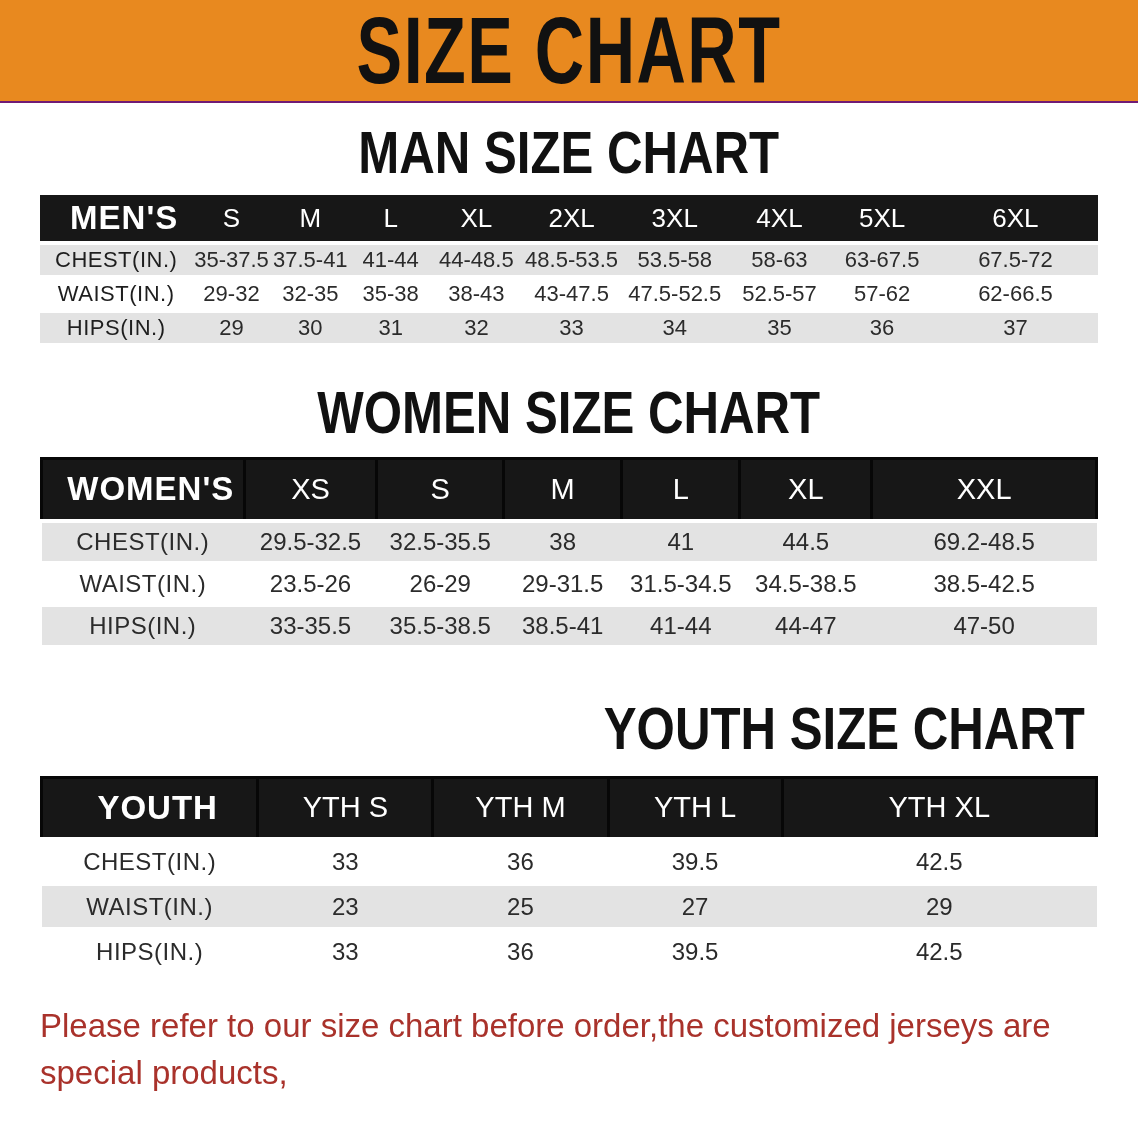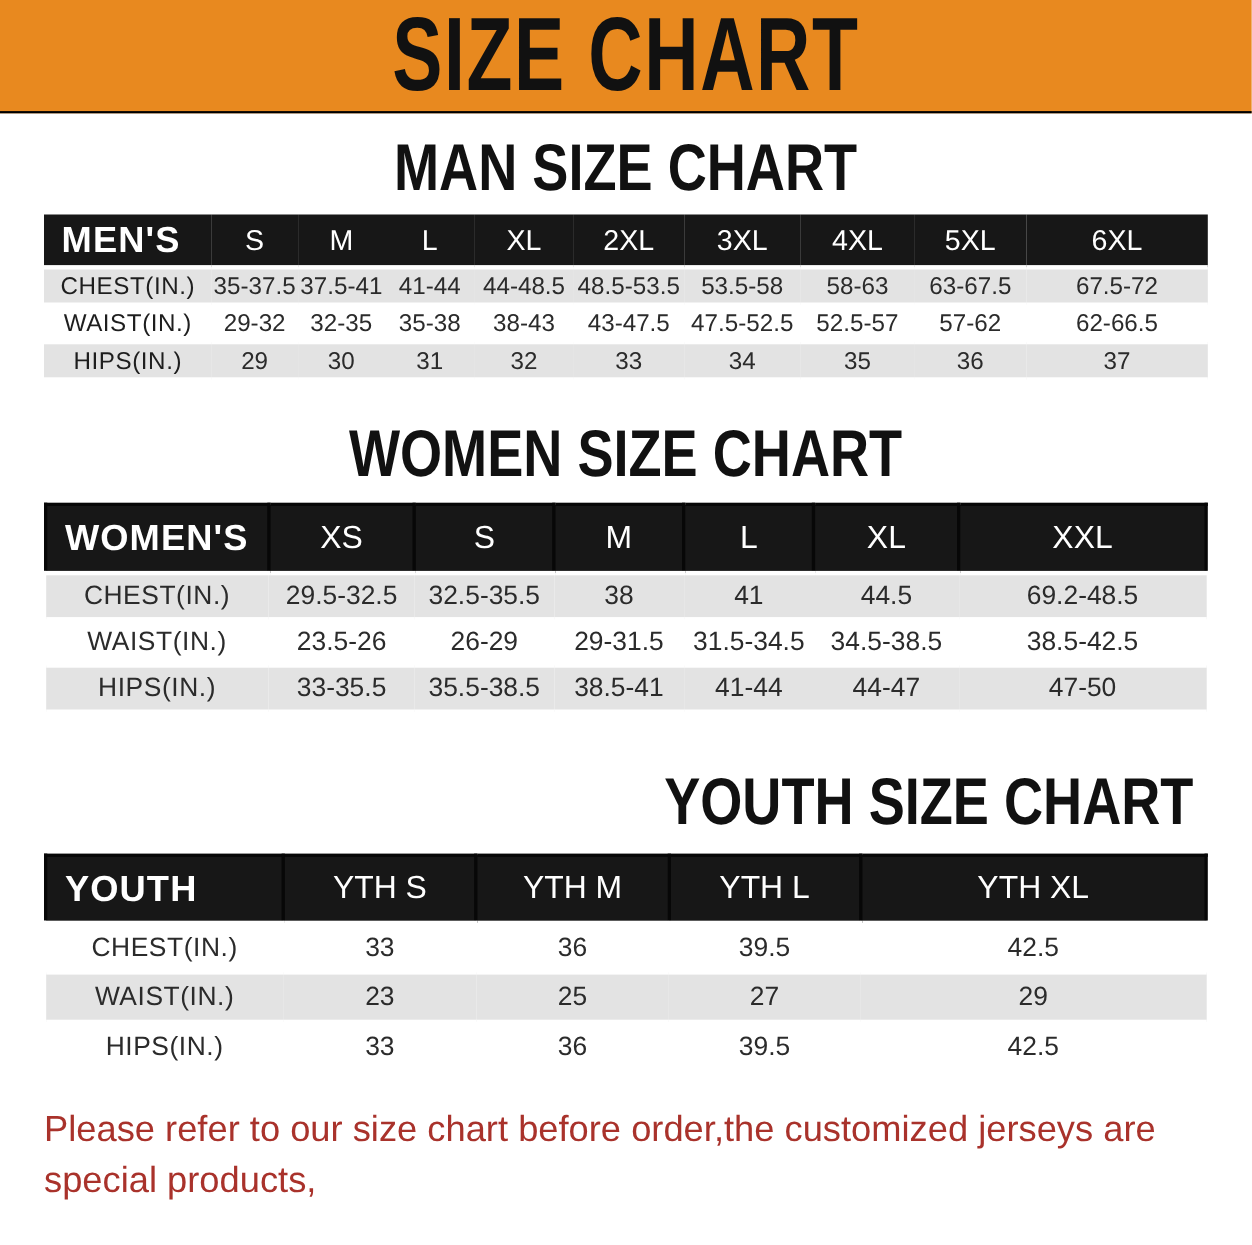--- a/index.html
+++ b/index.html
@@ -11,21 +11,21 @@
   *{box-sizing:border-box;}
   html,body{margin:0;padding:0;}
   body{
     width:1138px;height:1132px;background:#fff;overflow:hidden;
     font-family:"Liberation Sans",sans-serif;color:#222;
   }
   
   .banner{
     height:103px;background:var(--banner-bg);
     display:flex;align-items:center;justify-content:center;
-    border-bottom:2px solid #000000;
+    border-bottom:2px solid #701a75;
   }
   .banner-title{
     font-size:95px;font-weight:700;color:#111;line-height:1;
     letter-spacing:2px;display:inline-block;transform:scaleX(.72);
     transform-origin:center;white-space:nowrap;
   }
   
   .section-heading{
     text-align:center;font-weight:700;color:#111;
     font-size:60px;line-height:56px;white-space:nowrap;
@@ -36,21 +36,21 @@
   .h-youth{margin:52px 0 19px 0;text-align:right;}
   
   table.size-table{
     width:1058px;margin:0 auto;border-collapse:collapse;table-layout:fixed;
   }
   .size-table thead th{
     background:var(--table-header-bg);color:#fff;font-weight:400;
     text-align:center;vertical-align:middle;padding:0;
   }
   .size-table thead th.tbl-label{
-    text-align:left;padding-left:16px;font-weight:700;letter-spacing:1px;
+    text-align:center;padding-left:16px;font-weight:700;letter-spacing:1px;
   }
   .men-table thead th{height:48px;font-size:26px;}
   .men-table thead th.tbl-label{font-size:33px;}
   .big-head thead th{height:62px;font-size:29px;border:3px solid #070707;}
   .big-head thead th.tbl-label{font-size:33px;}
   .size-table tbody td{
     text-align:center;vertical-align:middle;color:#2b2b2b;
     border-bottom:4px solid #fff;padding:0;
   }
   .size-table tbody tr:first-child td{border-top:4px solid #fff;}

